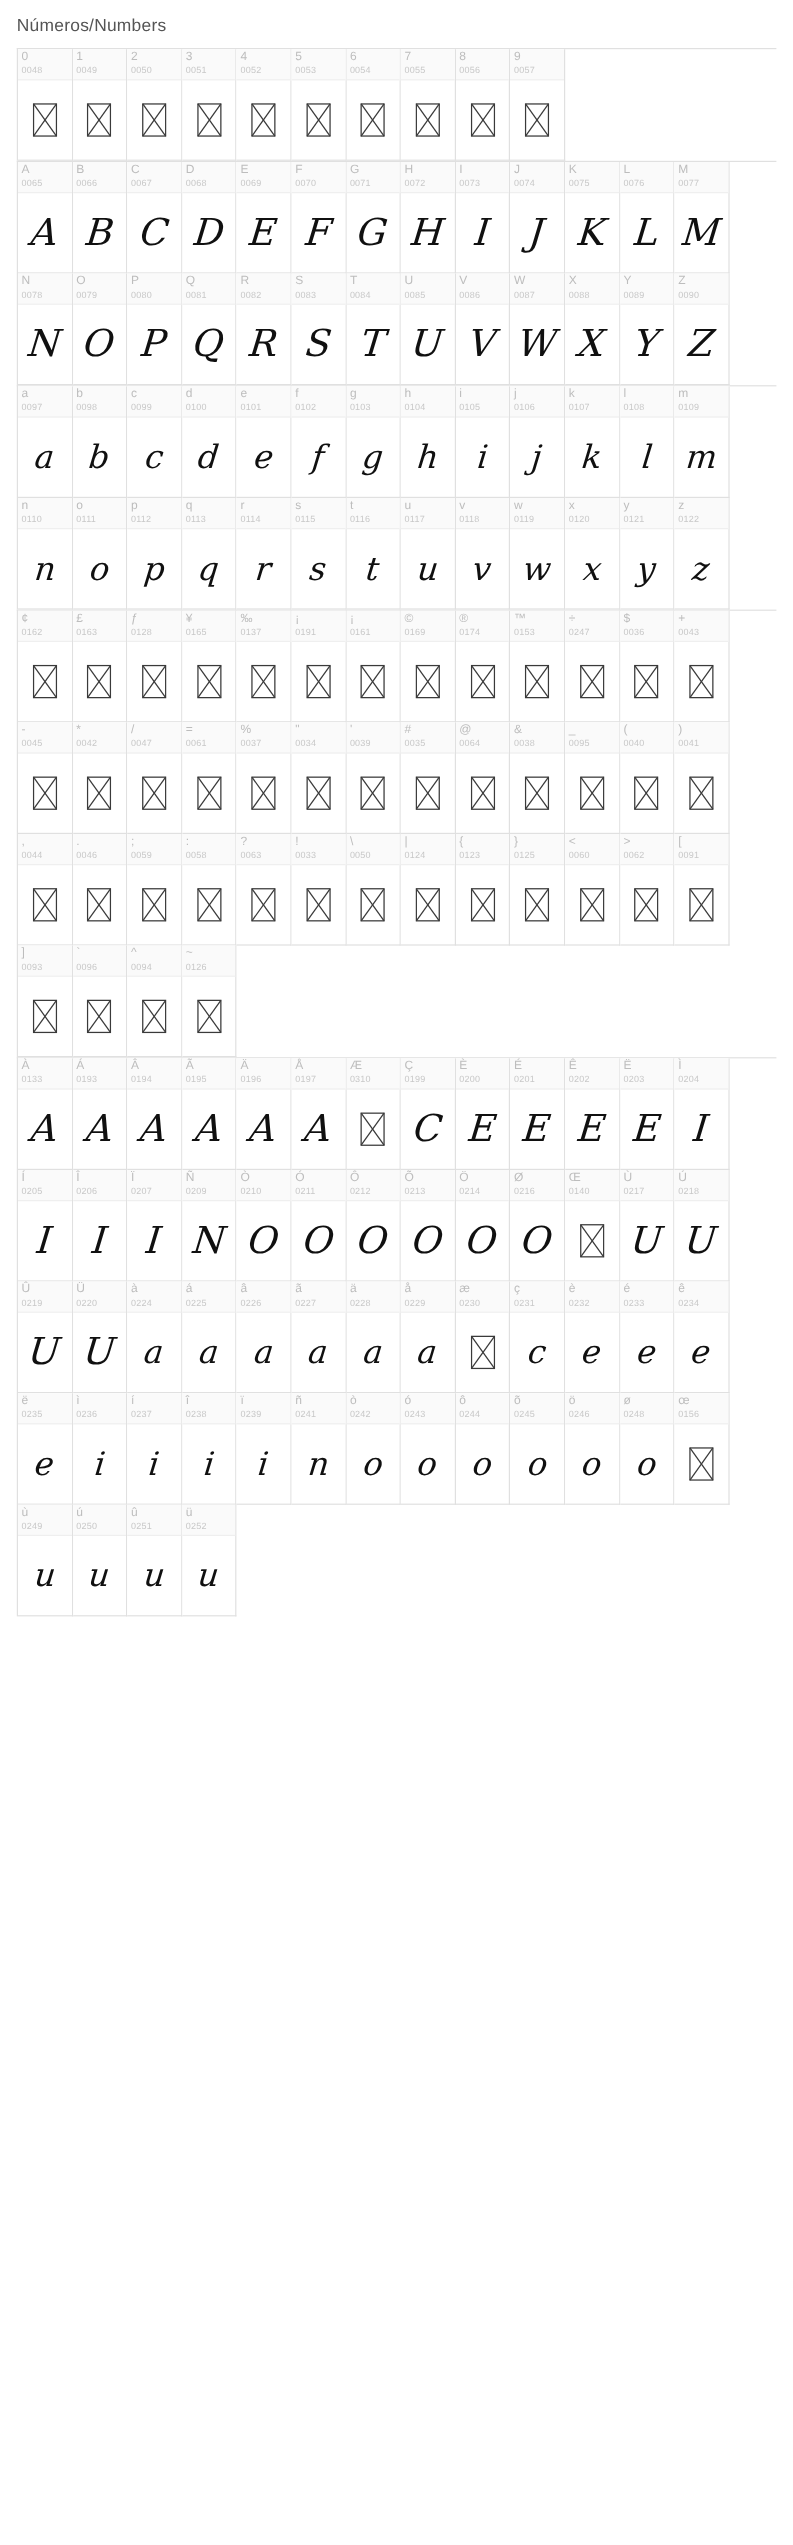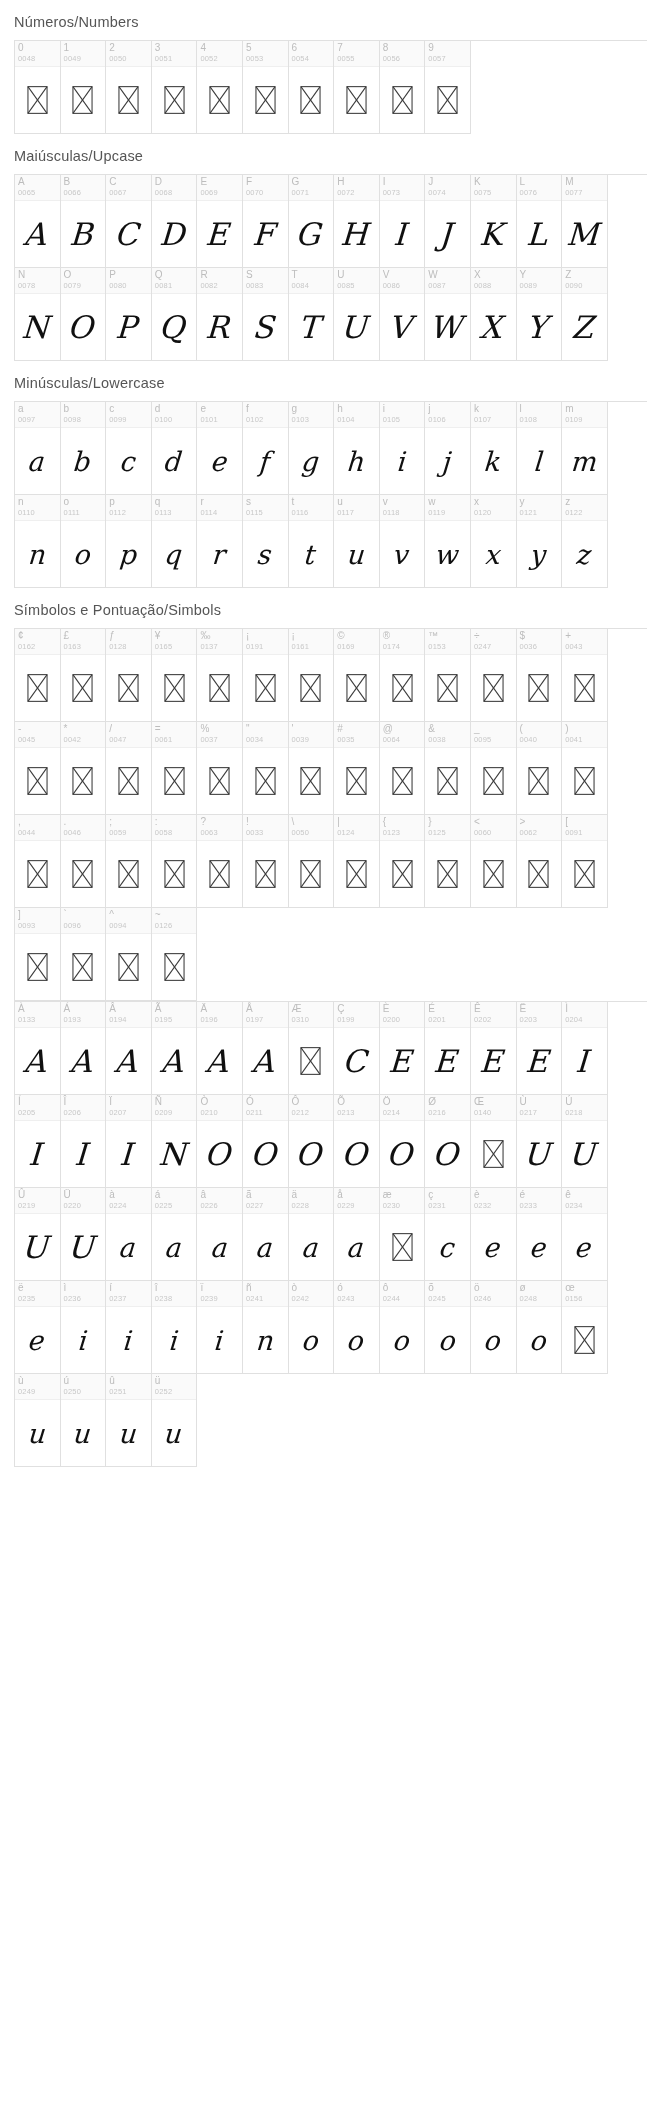--- a/index.html
+++ b/index.html
@@ -252,21 +252,20 @@
                 <rect x="1" y="1" width="20" height="28" fill="none" stroke="#3a3a3a" stroke-width="1.1"></rect>
                 <line x1="1" y1="1" x2="21" y2="29" stroke="#3a3a3a" stroke-width="1.1"></line>
                 <line x1="21" y1="1" x2="1" y2="29" stroke="#3a3a3a" stroke-width="1.1"></line>
               </svg>
             </span>
           </div>
         </div>
       </div>
     </div>
     <div class="section">
-      <div class="section-title">Maiúsculas/Upcase</div>
       <div class="glyph-grid">
         <div class="cell">
           <div class="head">
             <div class="ch">A</div>
             <div class="code">0065</div>
           </div>
           <div class="body">
             <span class="glyph">A</span>
           </div>
         </div>
@@ -491,21 +490,20 @@
             <div class="ch">Z</div>
             <div class="code">0090</div>
           </div>
           <div class="body">
             <span class="glyph">Z</span>
           </div>
         </div>
       </div>
     </div>
     <div class="section">
-      <div class="section-title">Minúsculas/Lowercase</div>
       <div class="glyph-grid">
         <div class="cell">
           <div class="head">
             <div class="ch">a</div>
             <div class="code">0097</div>
           </div>
           <div class="body">
             <span class="glyph lower">a</span>
           </div>
         </div>
@@ -730,21 +728,20 @@
             <div class="ch">z</div>
             <div class="code">0122</div>
           </div>
           <div class="body">
             <span class="glyph lower">z</span>
           </div>
         </div>
       </div>
     </div>
     <div class="section">
-      <div class="section-title">Símbolos e Pontuação/Simbols</div>
       <div class="glyph-grid">
         <div class="cell">
           <div class="head">
             <div class="ch">¢</div>
             <div class="code">0162</div>
           </div>
           <div class="body">
             <span class="tofu-wrap">
               <svg width="22" height="30" viewBox="0 0 22 30" class="tofu-svg">
                 <rect x="1" y="1" width="20" height="28" fill="none" stroke="#3a3a3a" stroke-width="1.1"></rect>

